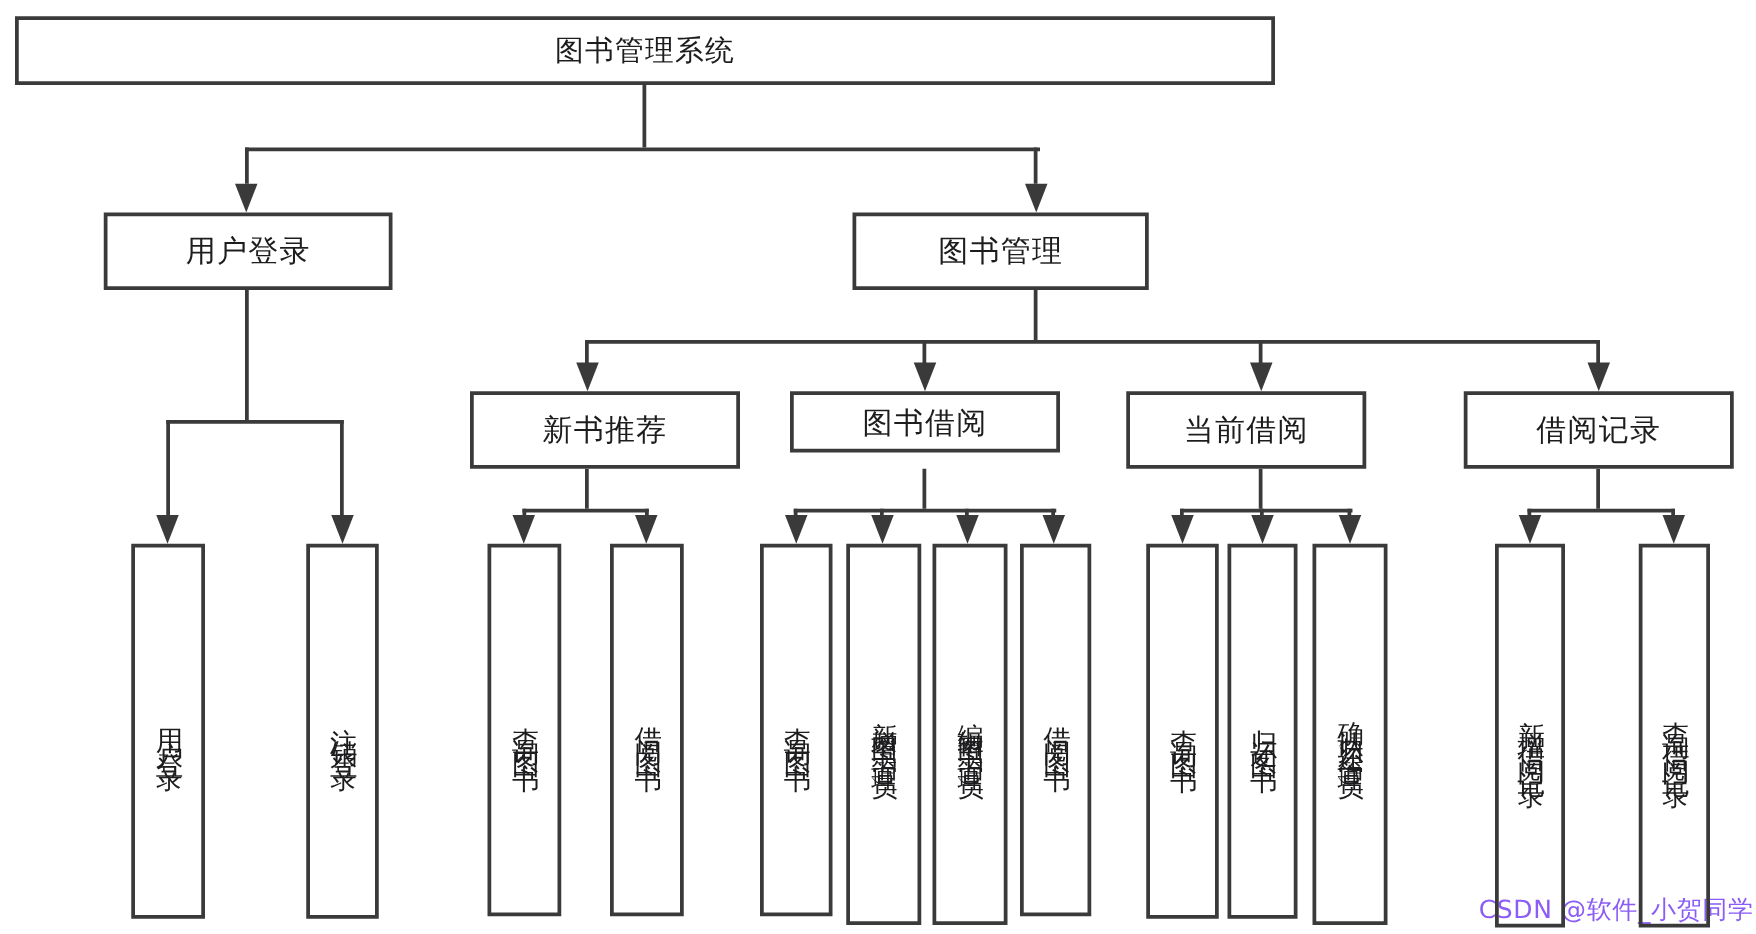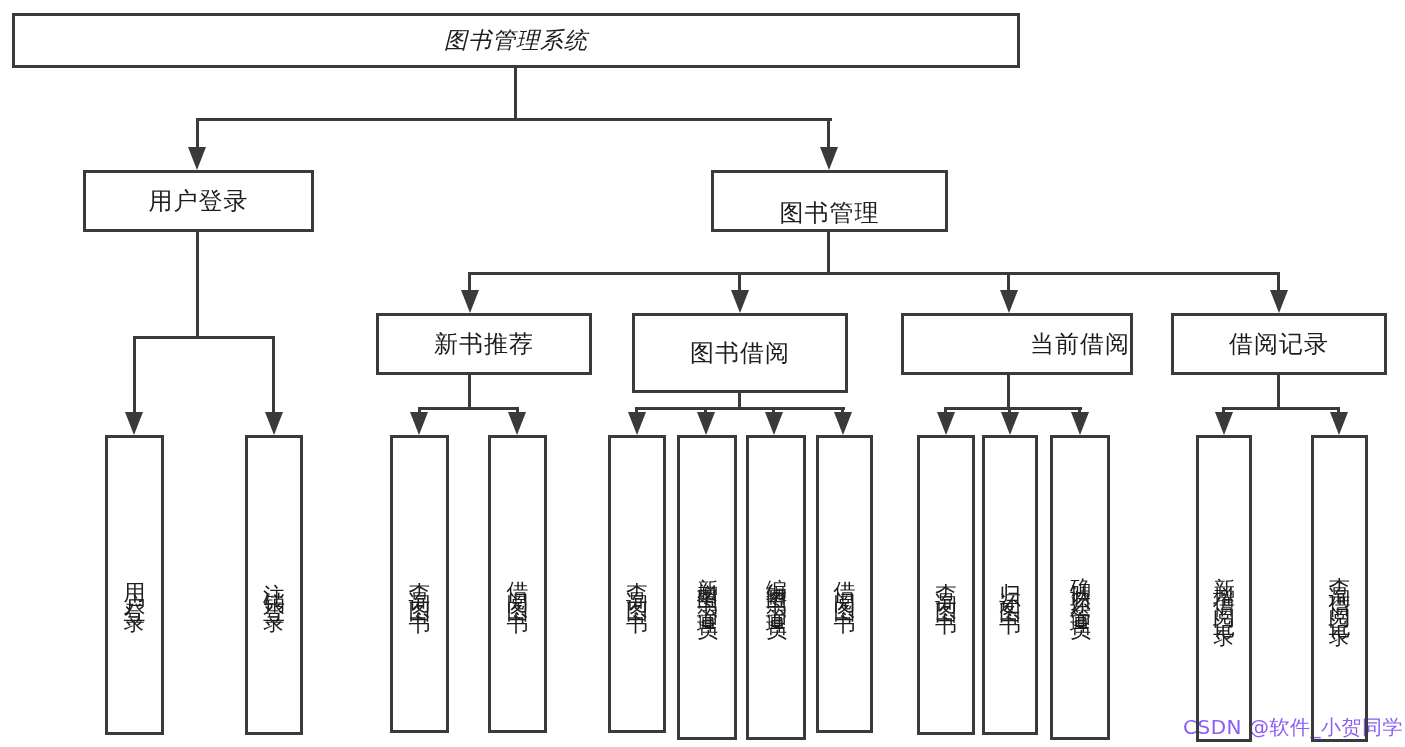--- a/index.html
+++ b/index.html
@@ -37,35 +37,35 @@
   #watermark{
     position:absolute;left:1183px;top:714px;z-index:1;
     font-size:20px;color:#8b5cf6;letter-spacing:0.5px;white-space:nowrap;
   }
 </style>
 </head>
 <body>
 
 <div id="canvas">
 
-  <div class="box" style="left:12px;top:13px;width:1008px;height:55px;font-size:23px;font-style:italic;">
+  <div class="box" style="left:12px;top:13px;width:1008px;height:55px;font-size:23px;">
     <span>图书管理系统</span>
   </div>
 
   <div class="vline" style="left:514px;top:68px;height:50px;"></div>
   <div class="hline" style="left:196px;top:118px;width:636px;"></div>
   <div class="vline" style="left:196px;top:118px;height:29px;"></div>
   <div class="tri" style="left:188px;top:147px;"></div>
   <div class="vline" style="left:827px;top:118px;height:29px;"></div>
   <div class="tri" style="left:820px;top:147px;"></div>
 
   <div class="box" style="left:83px;top:170px;width:231px;height:62px;">
     <span>用户登录</span>
   </div>
-  <div class="box" style="left:711px;top:170px;width:237px;height:62px;align-items:flex-end;">
+  <div class="box" style="left:682px;top:170px;width:237px;height:62px;">
     <span>图书管理</span>
   </div>
 
   <div class="vline" style="left:196px;top:232px;height:104px;"></div>
   <div class="hline" style="left:133px;top:336px;width:142px;"></div>
   <div class="vline" style="left:133px;top:336px;height:76px;"></div>
   <div class="tri" style="left:125px;top:412px;"></div>
   <div class="vline" style="left:272px;top:336px;height:76px;"></div>
   <div class="tri" style="left:265px;top:412px;"></div>
 
@@ -76,24 +76,24 @@
   <div class="vline" style="left:738px;top:272px;height:19px;"></div>
   <div class="tri" style="left:731px;top:290px;"></div>
   <div class="vline" style="left:1007px;top:272px;height:19px;"></div>
   <div class="tri" style="left:1000px;top:290px;"></div>
   <div class="vline" style="left:1277px;top:272px;height:19px;"></div>
   <div class="tri" style="left:1270px;top:290px;"></div>
 
   <div class="box" style="left:376px;top:313px;width:216px;height:62px;">
     <span>新书推荐</span>
   </div>
-  <div class="box" style="left:632px;top:313px;width:216px;height:80px;">
+  <div class="box" style="left:632px;top:313px;width:216px;height:49px;">
     <span>图书借阅</span>
   </div>
-  <div class="box" style="left:901px;top:313px;width:232px;height:62px;justify-content:flex-end;">
+  <div class="box" style="left:901px;top:313px;width:192px;height:62px;">
     <span>当前借阅</span>
   </div>
   <div class="box" style="left:1171px;top:313px;width:216px;height:62px;">
     <span>借阅记录</span>
   </div>
 
   <div class="vline" style="left:468px;top:375px;height:32px;"></div>
   <div class="hline" style="left:418px;top:407px;width:101px;"></div>
   <div class="vline" style="left:418px;top:407px;height:6px;"></div>
   <div class="tri" style="left:410px;top:412px;"></div>

